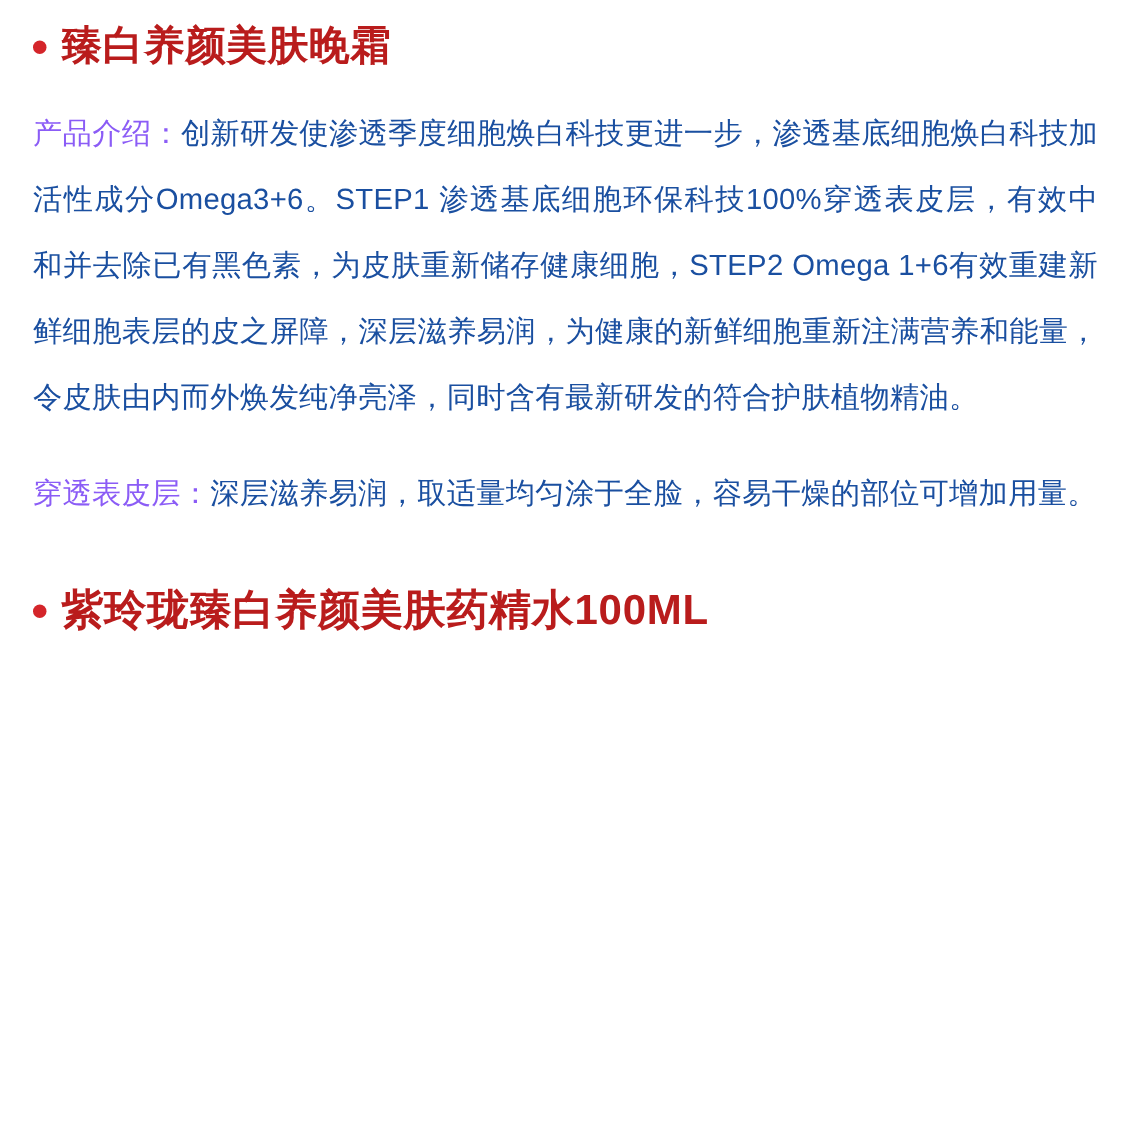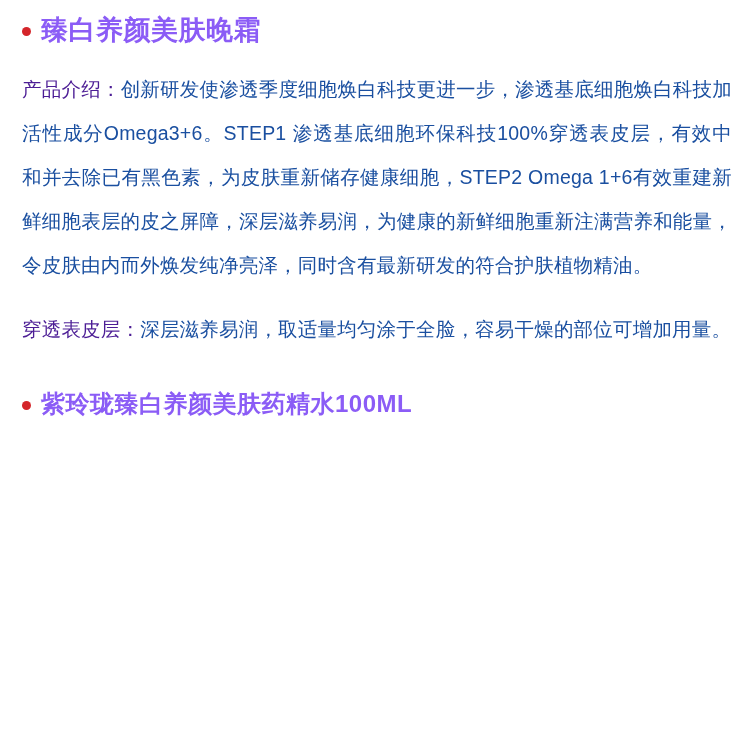--- a/index.html
+++ b/index.html
@@ -18,21 +18,21 @@
     width: 750px;
     height: 753px;
     box-sizing: border-box;
     padding: 14px 18px 0 22px;
   }
   .heading {
     display: flex;
     align-items: center;
     font-size: 27px;
     font-weight: bold;
-    color: #8b5cf6;
+    color: #b91c1c;
     letter-spacing: 0.5px;
     line-height: 1.2;
     margin: 0 0 8px 0;
   }
   .bullet {
     display: inline-block;
     width: 9px;
     height: 9px;
     border-radius: 50%;
     background: #d4252a;
@@ -46,32 +46,32 @@
   }
   .body-block {
     font-size: 19.5px;
     color: #1a4fa0;
     line-height: 2.25;
     text-align: justify;
     margin: 0;
     letter-spacing: 0.2px;
   }
   .label-red {
-    color: #4c1d95;
+    color: #8b5cf6;
     font-weight: normal;
   }
   .para1 {
     margin-top: 22px;
   }
   .para2 {
     margin-top: 20px;
   }
   .heading-bottom {
     margin-top: 38px;
-    font-size: 24px;
+    font-size: 28px;
   }
 </style>
 </head>
 <body>
 
 <div class="page">
 
   <div class="heading">
     <span class="bullet"></span>
     <span class="heading-text">臻白养颜美肤晚霜</span>

